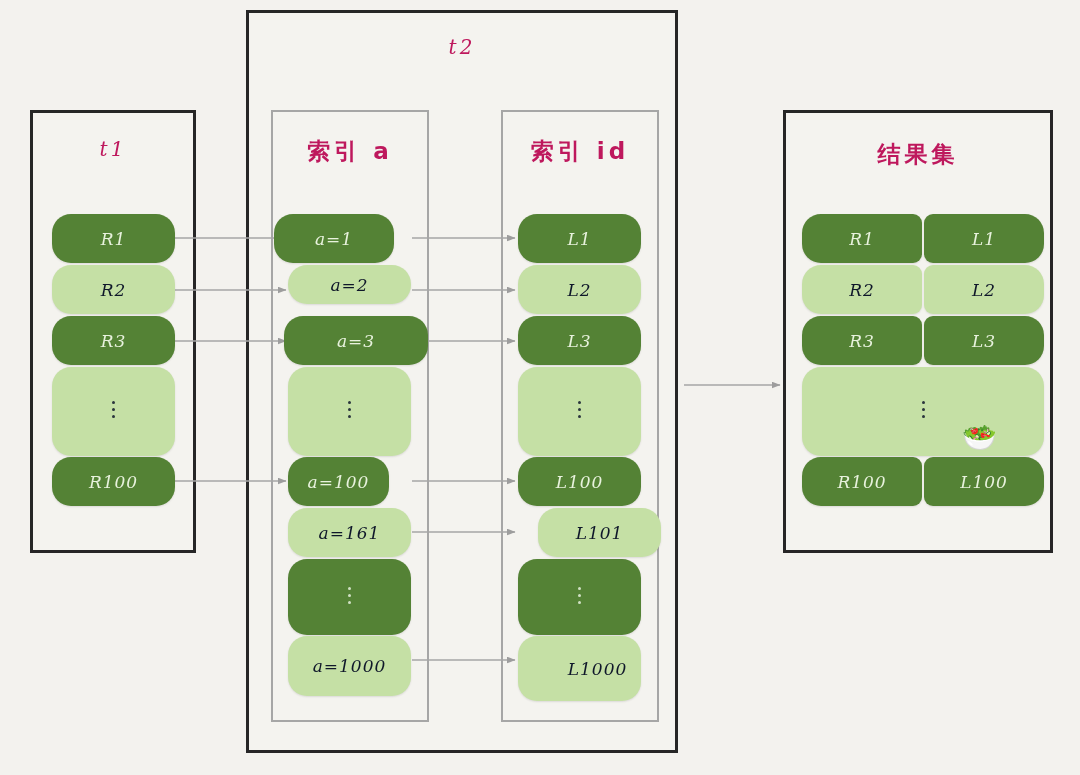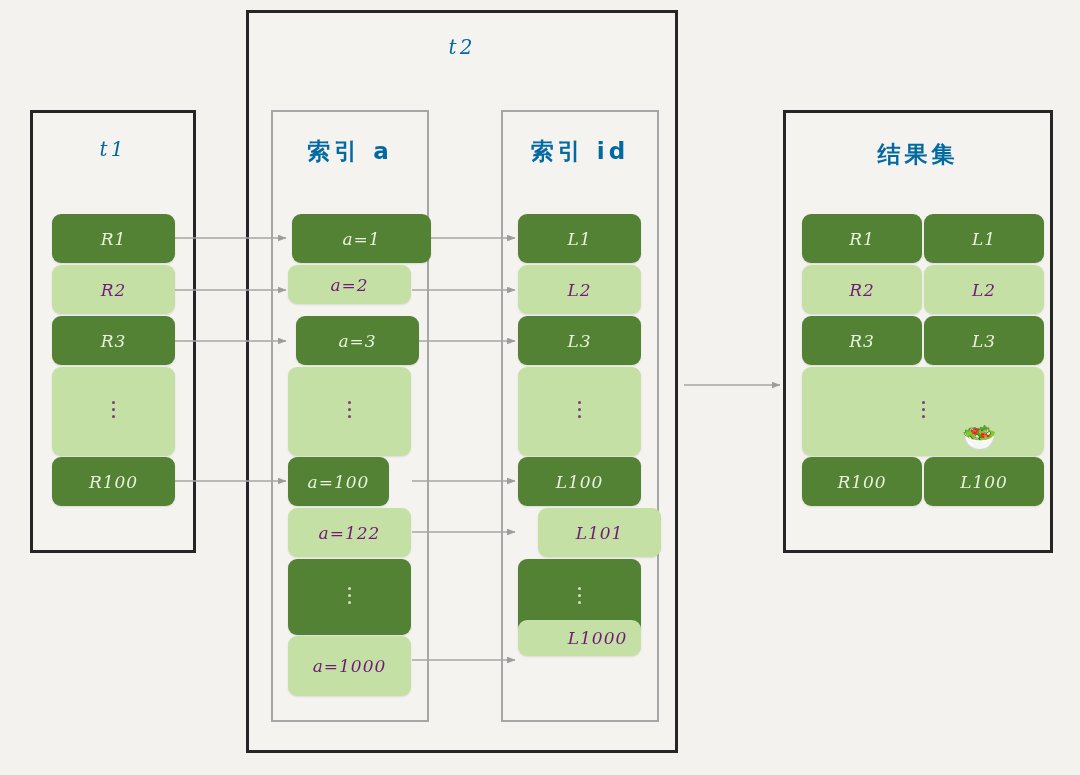--- a/index.html
+++ b/index.html
@@ -30,56 +30,56 @@
     border: 2px solid #a6a6a6;
     background: #f4f3ef;
     box-sizing: border-box;
   }
 
   .frame-title {
     position: absolute;
     left: 0;
     right: 0;
     text-align: center;
-    color: #0369a1;
+    color: #be185d;
     font-family: "DejaVu Serif", serif;
     letter-spacing: 2px;
     white-space: nowrap;
   }
   .title-latin {
     font-size: 20px;
     font-style: italic;
     font-family: "DejaVu Serif", serif;
     letter-spacing: 3px;
   }
   .title-cjk {
     font-size: 23px;
     font-weight: bold;
     font-family: "DejaVu Sans", sans-serif;
     letter-spacing: 4px;
   }
 
   
   .cell {
     position: absolute;
-    border-radius: 9px;
+    border-radius: 19px;
     box-sizing: border-box;
     display: flex;
     align-items: center;
     justify-content: center;
     font-family: "DejaVu Serif", serif;
     font-style: italic;
     font-size: 17px;
     letter-spacing: 1px;
     color: #eaf3e2;
     box-shadow: 0 1px 2px rgba(0,0,0,0.10);
     user-select: none;
   }
   .cell.dark  { background: #548235; color: #e8f2dd; }
-  .cell.light { background: #c5e0a5; color: #701a75; }
+  .cell.light { background: #c5e0a5; color: #0f172a; }
 
   .cell .dots {
     display: block;
     font-size: 19px;
     line-height: 6px;
     letter-spacing: 0;
     transform: translateY(-2px);
   }
   .cell .dots span {
     display: block;
@@ -180,41 +180,41 @@
           <span></span>
           <span></span>
         </span>
     </div>
     <div class="cell dark" style="left:52px; top:457px; width:123px; height:49px;">
       <span>R100</span>
     </div>
   </div>
 
   <div>
-    <div class="cell dark" style="left:292px; top:214px; width:139px; height:49px;">
+    <div class="cell dark" style="left:274px; top:214px; width:120px; height:49px;">
       <span>a=1</span>
     </div>
     <div class="cell light" style="left:288px; top:265px; width:123px; height:39px;">
       <span>a=2</span>
     </div>
-    <div class="cell dark" style="left:296px; top:316px; width:123px; height:49px;">
+    <div class="cell dark" style="left:284px; top:316px; width:144px; height:49px;">
       <span>a=3</span>
     </div>
     <div class="cell light" style="left:288px; top:367px; width:123px; height:89px;">
       <span class="dots">
           <span></span>
           <span></span>
           <span></span>
         </span>
     </div>
     <div class="cell dark" style="left:288px; top:457px; width:101px; height:49px;">
       <span>a=100</span>
     </div>
     <div class="cell light" style="left:288px; top:508px; width:123px; height:49px;">
-      <span>a=122</span>
+      <span>a=161</span>
     </div>
     <div class="cell dark" style="left:288px; top:559px; width:123px; height:76px;">
       <span class="dots">
           <span></span>
           <span></span>
           <span></span>
         </span>
     </div>
     <div class="cell light" style="left:288px; top:636px; width:123px; height:60px;">
       <span>a=1000</span>
@@ -244,21 +244,21 @@
     <div class="cell light" style="left:538px; top:508px; width:123px; height:49px;">
       <span>L101</span>
     </div>
     <div class="cell dark" style="left:518px; top:559px; width:123px; height:76px;">
       <span class="dots">
           <span></span>
           <span></span>
           <span></span>
         </span>
     </div>
-    <div class="cell light" style="left:518px; top:620px; width:123px; height:36px;padding-left:36px;">
+    <div class="cell light" style="left:518px; top:636px; width:123px; height:65px;padding-left:36px;">
       <span>L1000</span>
     </div>
   </div>
 
   <div>
 
     <div class="cell dark pair-left" style="left:802px; top:214px; width:120px; height:49px;">
       <span>R1</span>
     </div>
     <div class="cell dark pair-right" style="left:924px; top:214px; width:120px; height:49px;">

